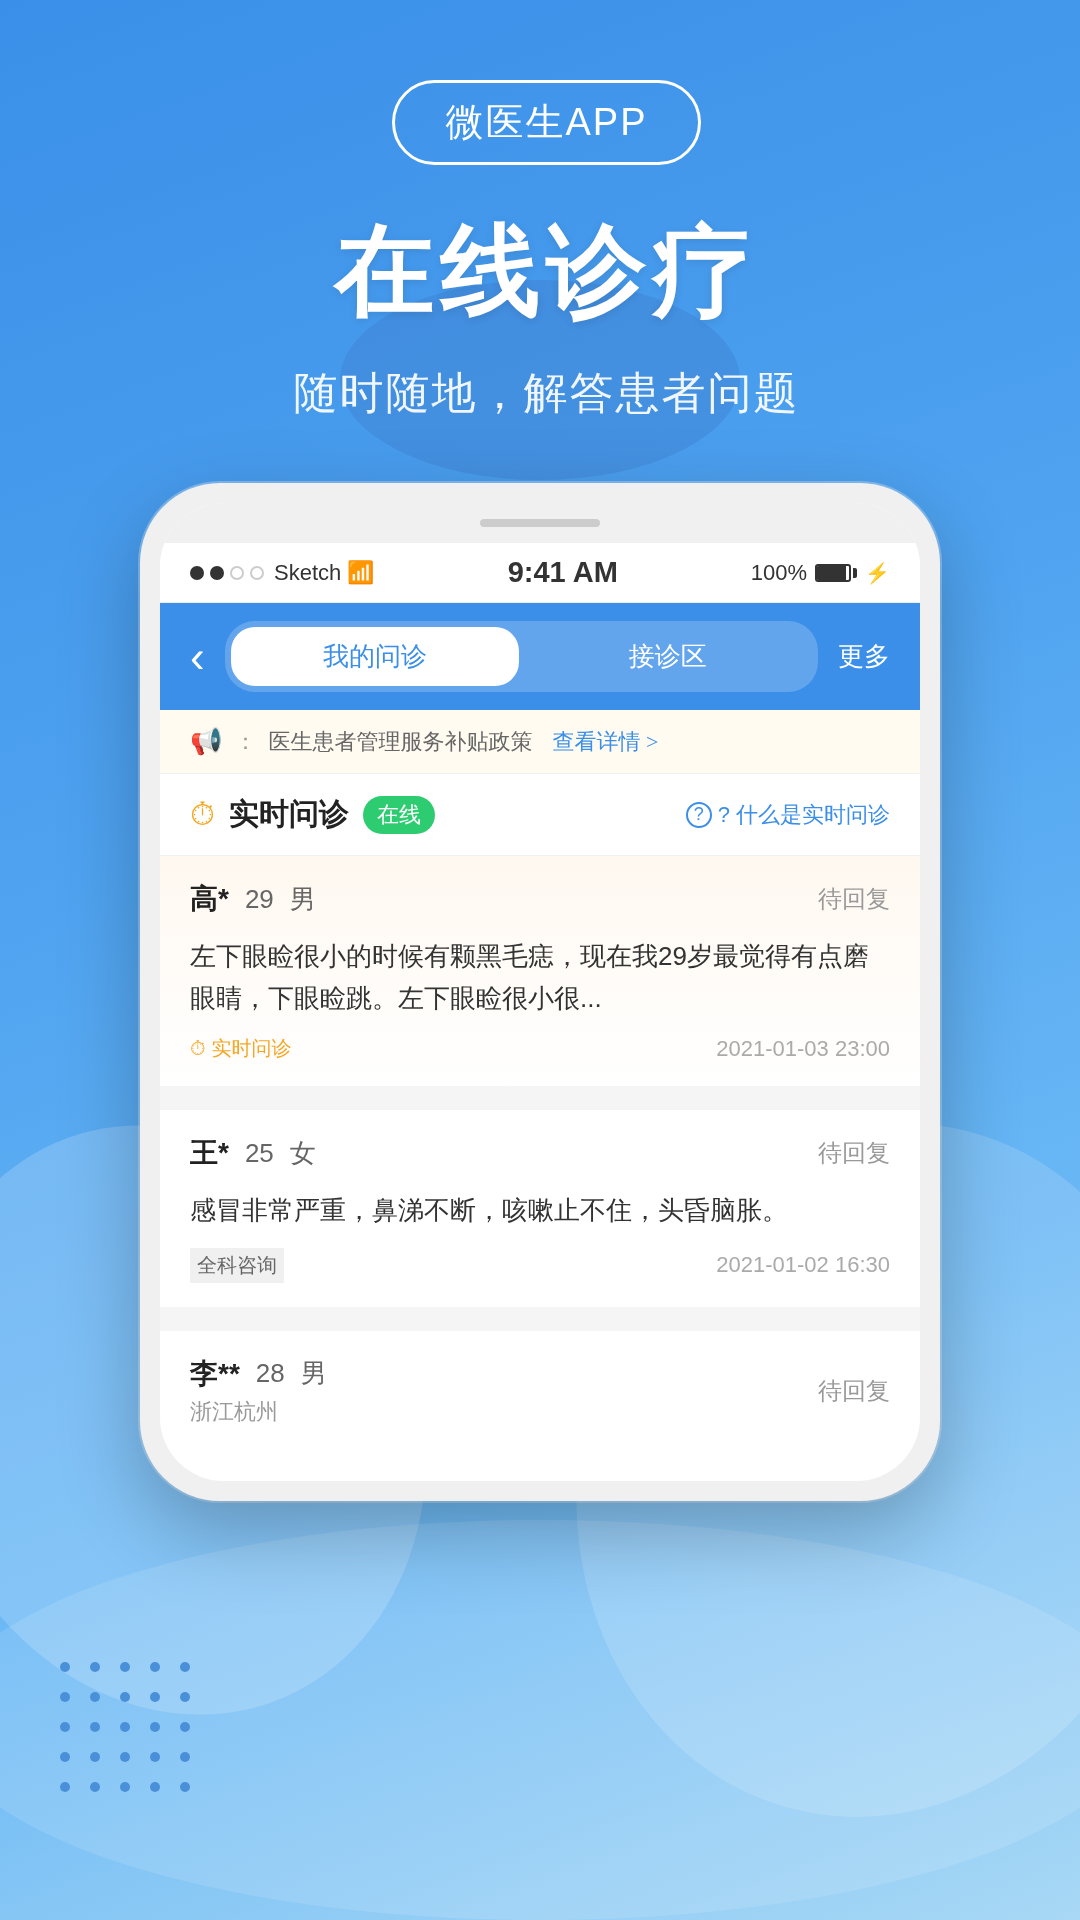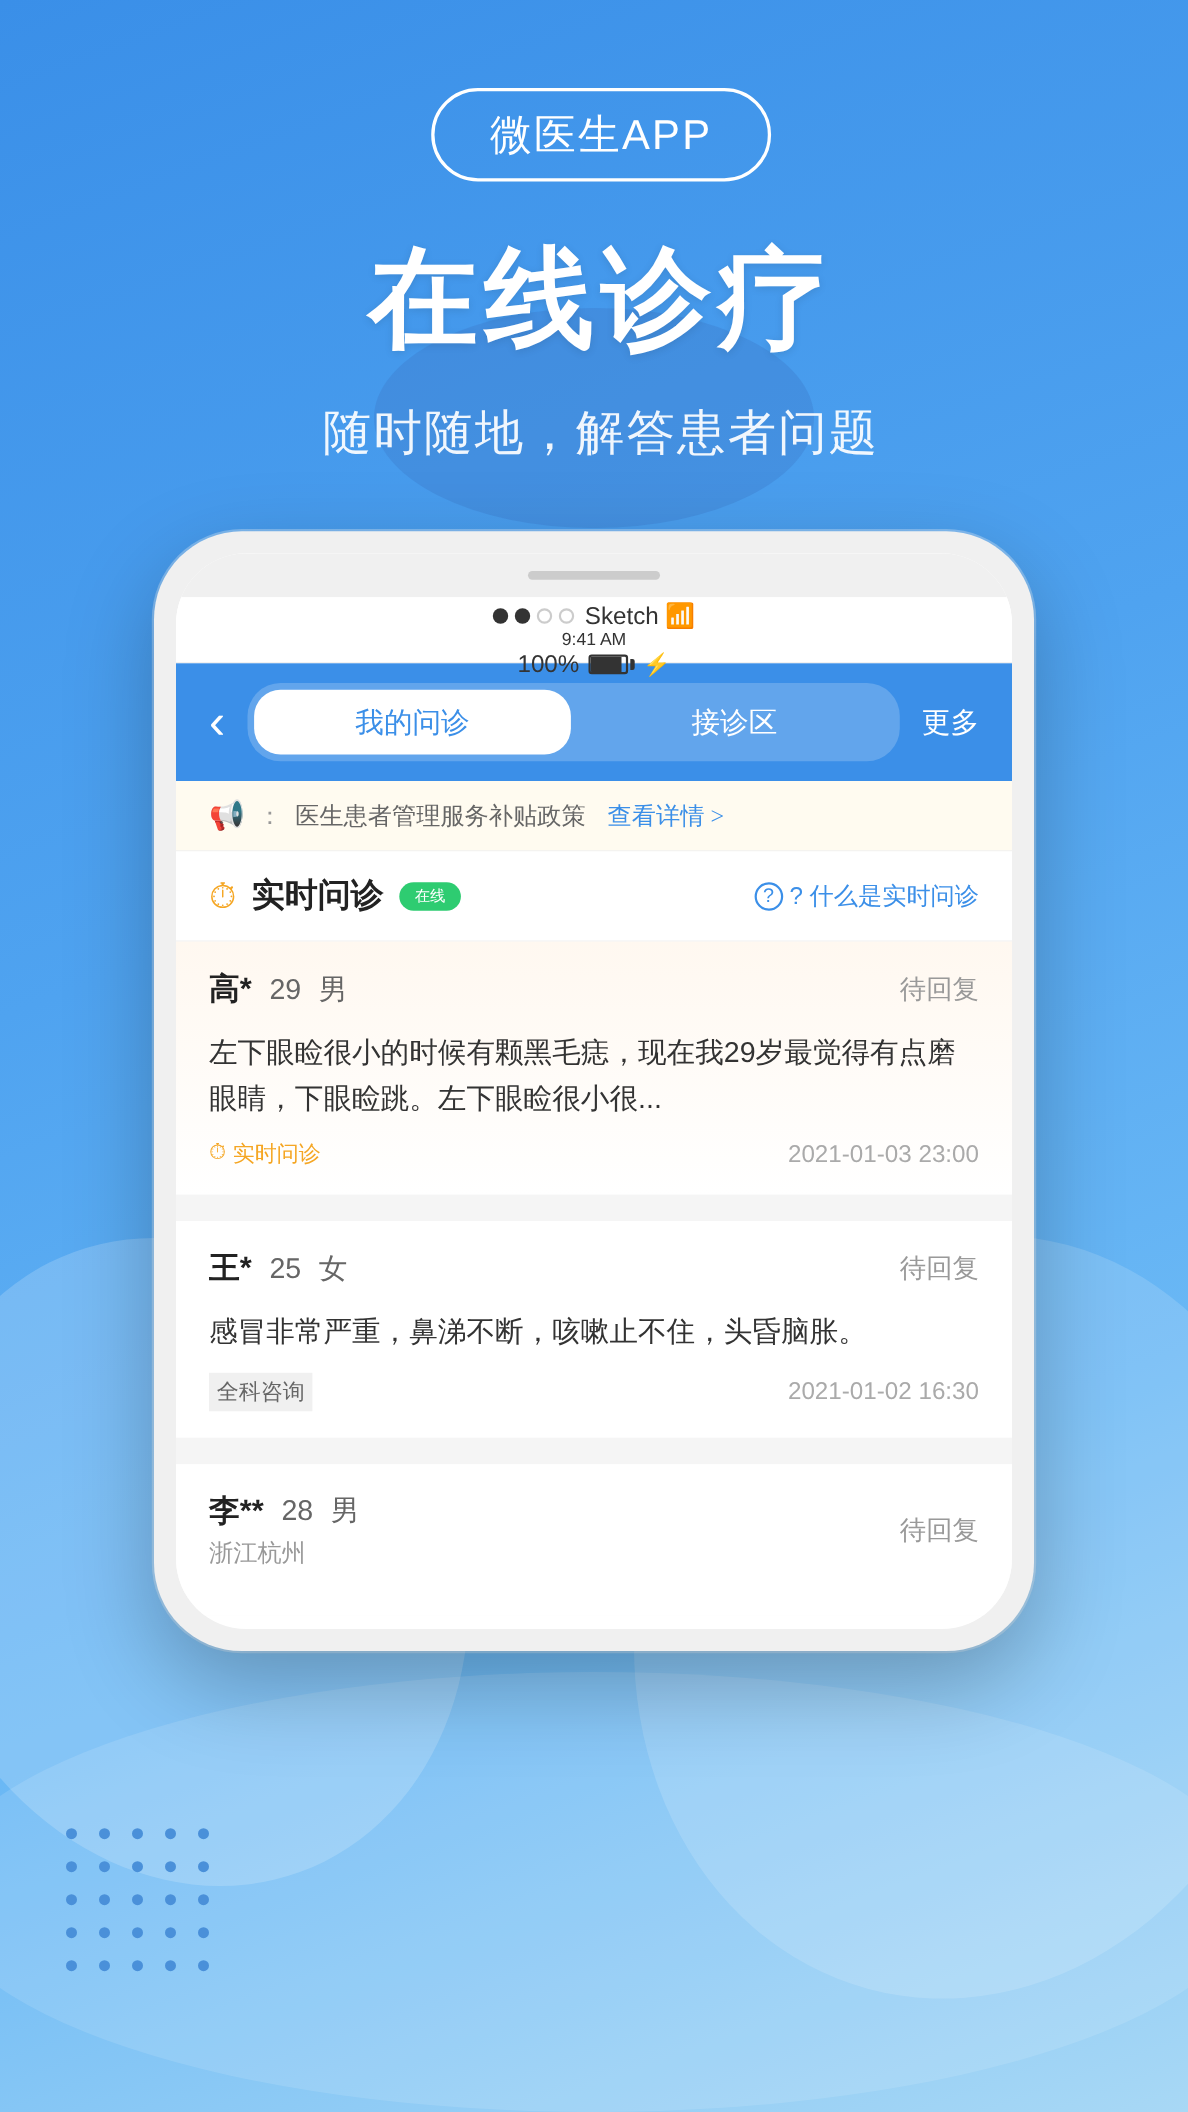--- a/index.html
+++ b/index.html
@@ -141,44 +141,43 @@
       border-radius: 4px;
     }
 
     
     .status-bar {
       background: white;
       height: 60px;
       display: flex;
       align-items: center;
       justify-content: space-between;
-      padding: 4px 30px;
+      padding: 16px 30px;
       font-size: 22px;
       color: #333;
       border-bottom: 1px solid #eee;
-      flex-direction: column;
     }
     .status-left {
       display: flex;
       align-items: center;
       gap: 6px;
     }
     .status-dot {
       width: 14px;
       height: 14px;
       border-radius: 50%;
       background: #333;
     }
     .status-dot.empty {
       background: transparent;
       border: 2px solid #ccc;
     }
     .status-time {
-      font-size: 16px;
-      font-weight: 400;
+      font-size: 29px;
+      font-weight: 700;
     }
     .status-right {
       display: flex;
       align-items: center;
       gap: 8px;
       font-size: 22px;
     }
     .battery-icon {
       display: inline-flex;
       align-items: center;
@@ -282,21 +281,21 @@
       gap: 14px;
     }
     .realtime-label {
       font-size: 30px;
       font-weight: 600;
       color: #222;
     }
     .online-badge {
       background: #2ecc71;
       color: white;
-      font-size: 14px;
+      font-size: 22px;
       padding: 4px 14px;
       border-radius: 20px;
     }
     .realtime-right {
       color: #3b8fe8;
       font-size: 22px;
       display: flex;
       align-items: center;
       gap: 6px;
     }

